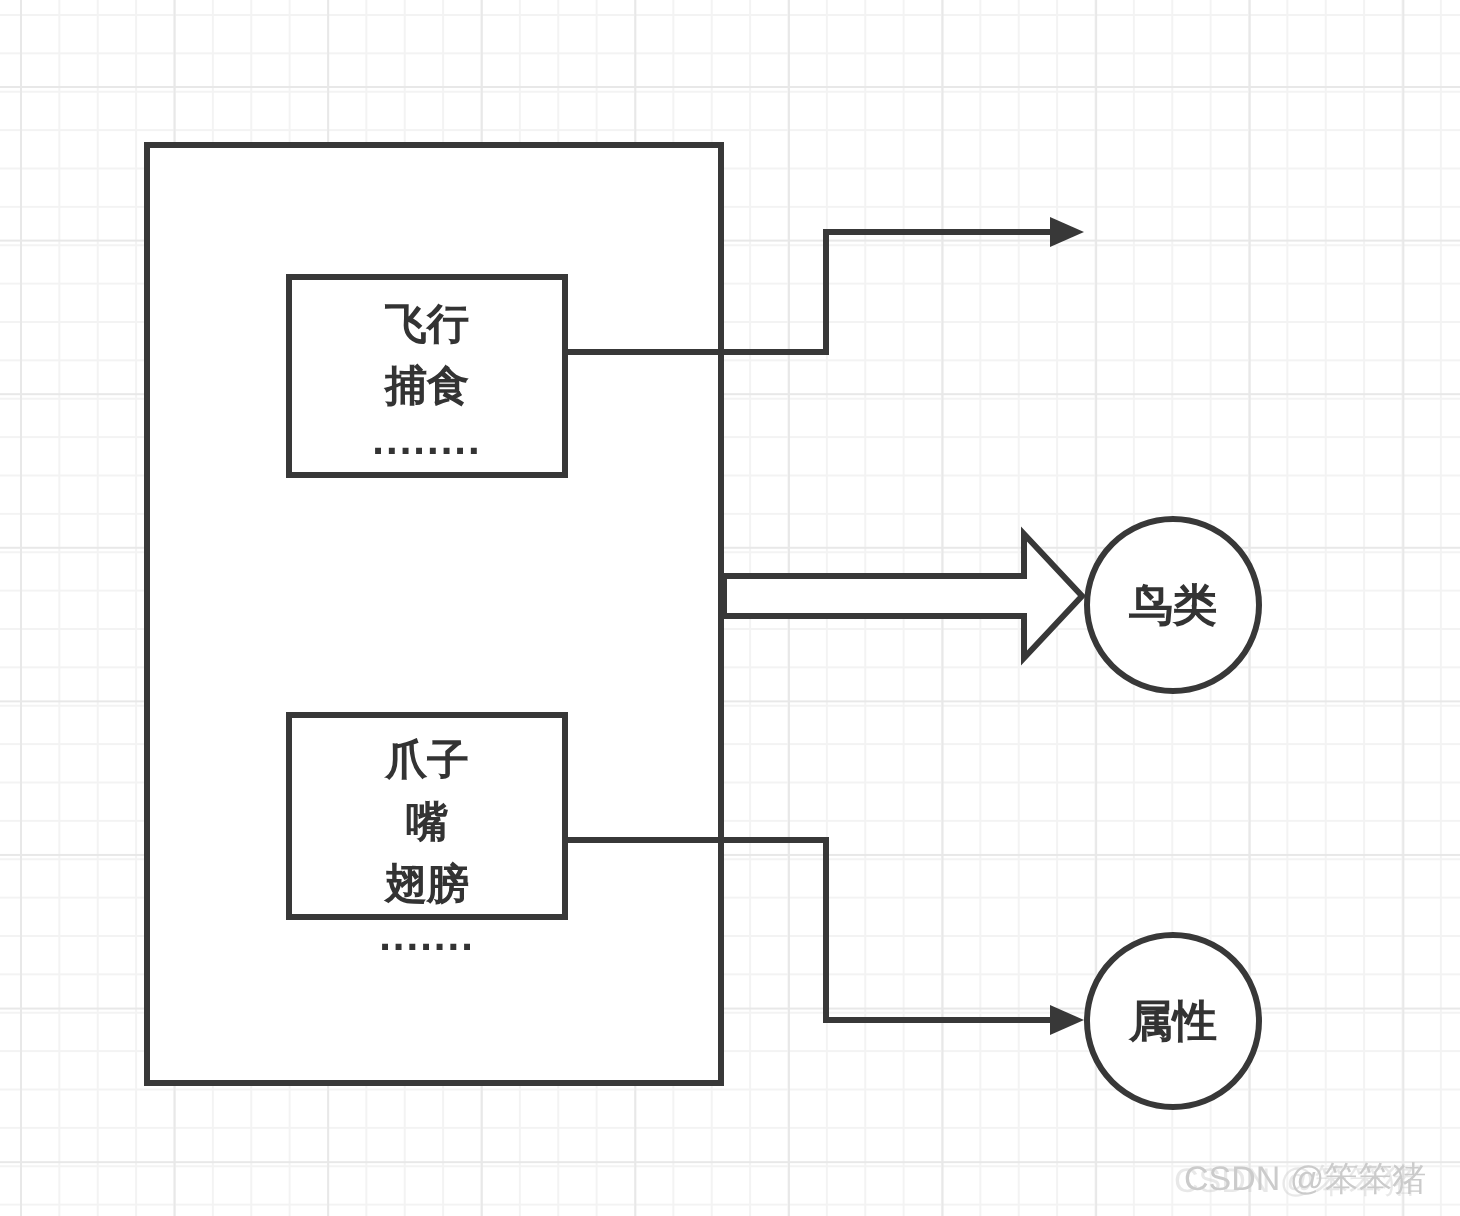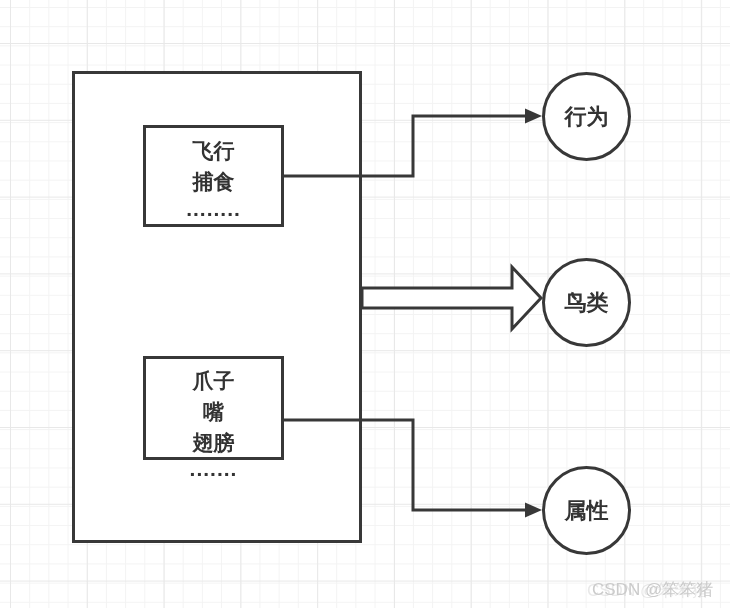--- a/index.html
+++ b/index.html
@@ -17,21 +17,21 @@
       linear-gradient(to bottom, #f3f3f3 1px, transparent 1px);
     background-size: 76.8px 76.8px, 76.8px 76.8px, 19.2px 19.2px, 19.2px 19.2px;
     background-position: 10px 0, 0 43px, 10px 0, 0 7px;
   }
   .shape { position: absolute; box-sizing: border-box; background: #ffffff; border: 3px solid #383838; }
   .big-rect { left: 72px; top: 71px; width: 290px; height: 472px; }
   .inner-box {
     display: flex; flex-direction: column; align-items: center;
     color: #333333; font-weight: bold; font-size: 21px; text-align: center;
   }
-  .box-behaviors { left: 143px; top: 125px; width: 141px; height: 102px; padding: 7px 0 4px; }
+  .box-behaviors { left: 143px; top: 137px; width: 141px; height: 102px; padding: 7px 0 4px; }
   .box-attributes { left: 143px; top: 356px; width: 141px; height: 104px; padding: 6px 0 6px; }
   .inner-box .line { line-height: 31px; }
   .inner-box .dots { margin-top: auto; line-height: 22px; letter-spacing: 1px; font-size: 21px; }
   .circle {
     position: absolute; box-sizing: border-box; width: 89px; height: 89px;
     background: #ffffff; border: 3px solid #383838; border-radius: 50%;
     display: flex; align-items: center; justify-content: center;
     color: #333333; font-weight: bold; font-size: 22px;
   }
   .circle-behavior { left: 542px; top: 72px; }
@@ -74,23 +74,20 @@
     <g>
       <polygon points="362,288 512,288 512,267 541,298 512,329 512,308 362,308" fill="#ffffff" stroke="#383838" stroke-width="3" stroke-linejoin="miter"></polygon>
     </g>
 
     <g>
       <path d="M284 420 L413 420 L413 510 L526 510" fill="none" stroke="#383838" stroke-width="3"></path>
       <polygon points="525,502.5 542,510 525,517.5" fill="#383838"></polygon>
     </g>
   </svg>
 
-  <div class="circle circle-behavior">
-    <span>行为</span>
-  </div>
   <div class="circle circle-bird">
     <span>鸟类</span>
   </div>
   <div class="circle circle-attribute">
     <span>属性</span>
   </div>
 
   <div class="watermark">CSDN @笨笨猪</div>
 
 </div>

